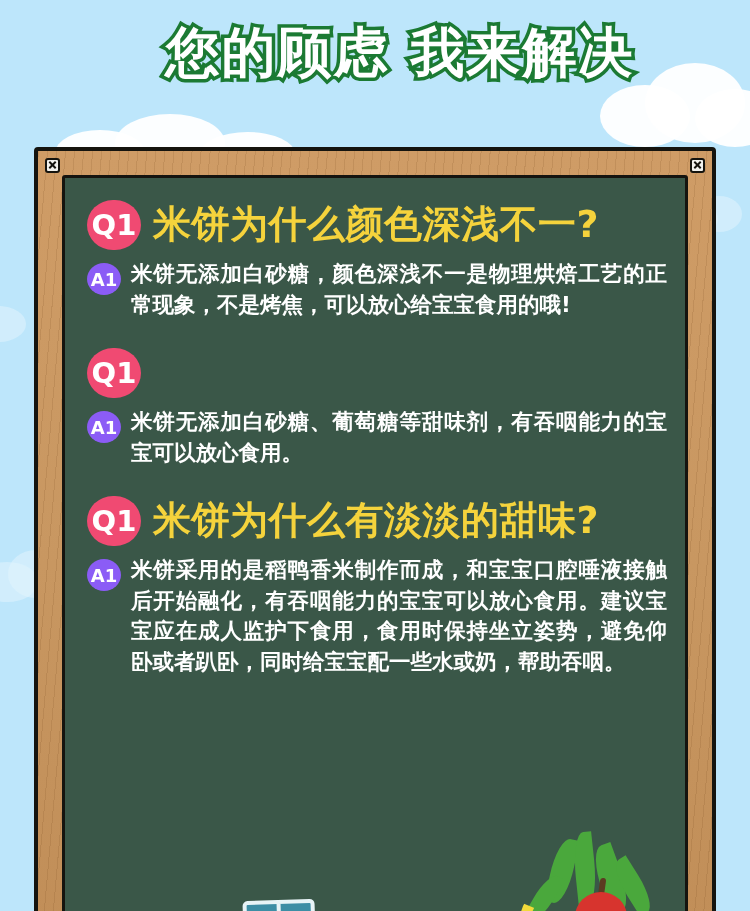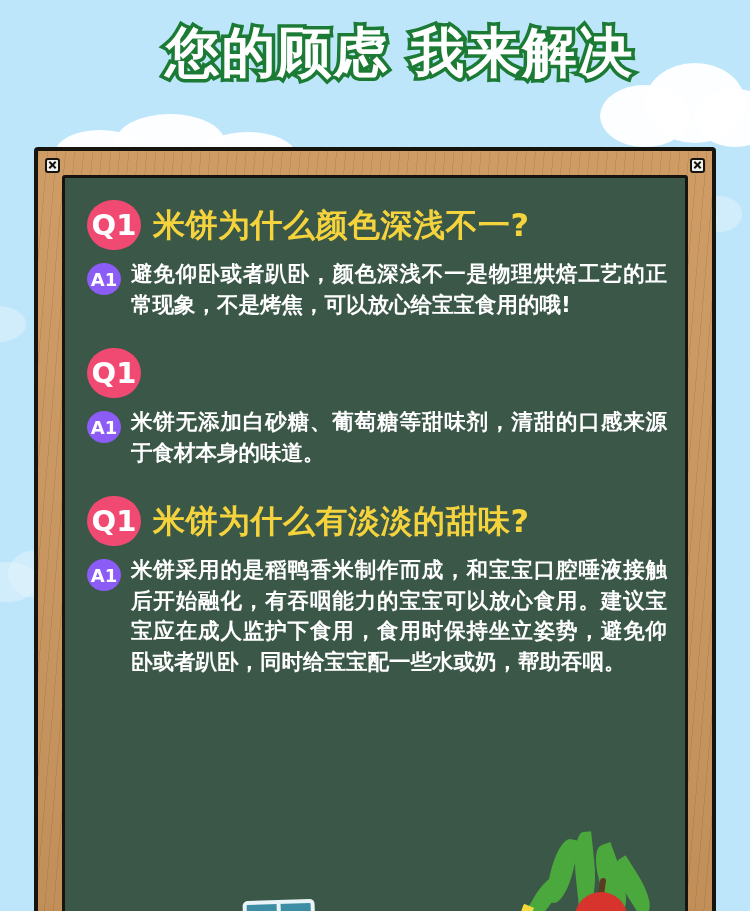--- a/index.html
+++ b/index.html
@@ -140,21 +140,21 @@
     font-weight: bold;
     display: flex;
     align-items: center;
     justify-content: center;
     letter-spacing: 0px;
     font-family: "DejaVu Sans", "Liberation Sans", sans-serif;
   }
   .q-text {
     margin-left: 12px;
     color: #f5d33c;
-    font-size: 32px;
+    font-size: 38px;
     font-weight: bold;
     line-height: 1.15;
     letter-spacing: .5px;
     font-family: "DejaVu Sans", "Liberation Sans", sans-serif;
   }
 
   .a-row { display: flex; align-items: flex-start; }
   .badge-a {
     flex: 0 0 auto;
     width: 34px;
@@ -291,31 +291,31 @@
 
       <div id="qa-list">
 
         <div class="qa-block">
           <div class="q-row">
             <div class="badge-q">Q1</div>
             <div class="q-text">米饼为什么颜色深浅不一?</div>
           </div>
           <div class="a-row">
             <div class="badge-a">A1</div>
-            <div class="a-text">避免仰卧或者趴卧，颜色深浅不一是物理烘焙工艺的正常现象，不是烤焦，可以放心给宝宝食用的哦!</div>
+            <div class="a-text">米饼无添加白砂糖，颜色深浅不一是物理烘焙工艺的正常现象，不是烤焦，可以放心给宝宝食用的哦!</div>
           </div>
         </div>
 
         <div class="qa-block">
           <div class="q-row">
             <div class="badge-q">Q1</div>
           </div>
           <div class="a-row">
             <div class="badge-a">A1</div>
-            <div class="a-text">米饼无添加白砂糖、葡萄糖等甜味剂，清甜的口感来源于食材本身的味道。</div>
+            <div class="a-text">米饼无添加白砂糖、葡萄糖等甜味剂，有吞咽能力的宝宝可以放心食用。</div>
           </div>
         </div>
 
         <div class="qa-block">
           <div class="q-row">
             <div class="badge-q">Q1</div>
             <div class="q-text">米饼为什么有淡淡的甜味?</div>
           </div>
           <div class="a-row">
             <div class="badge-a">A1</div>

